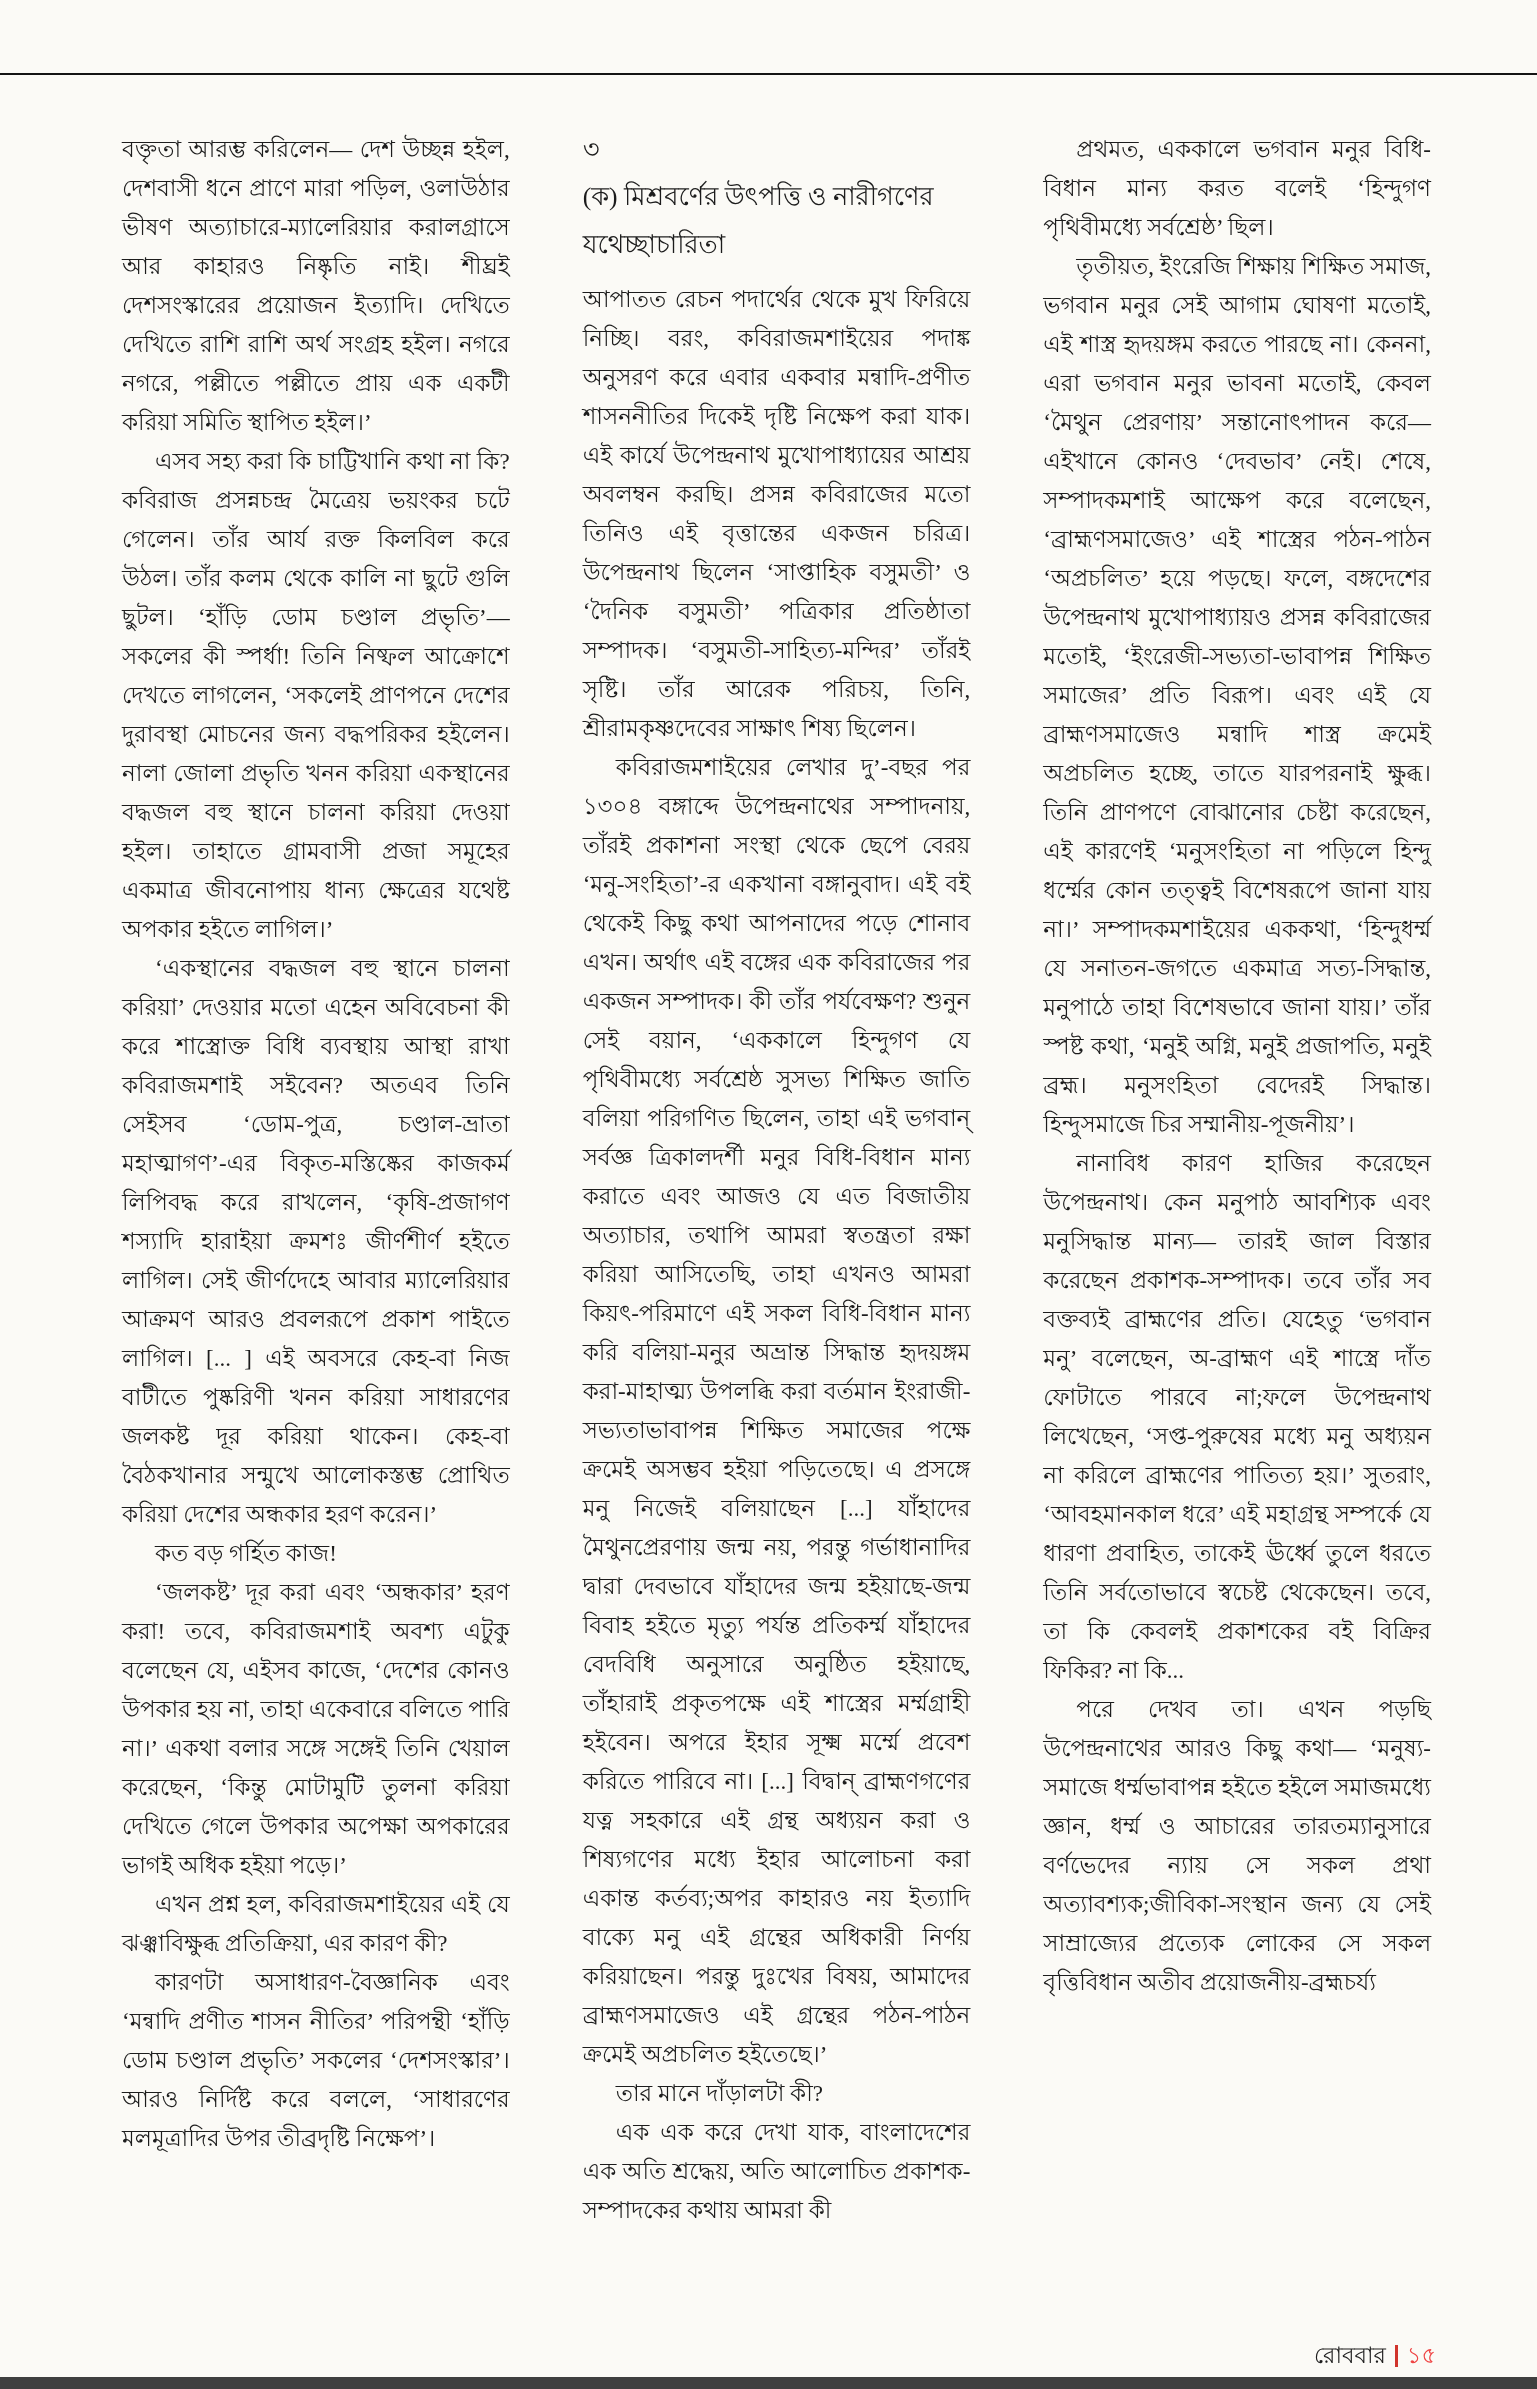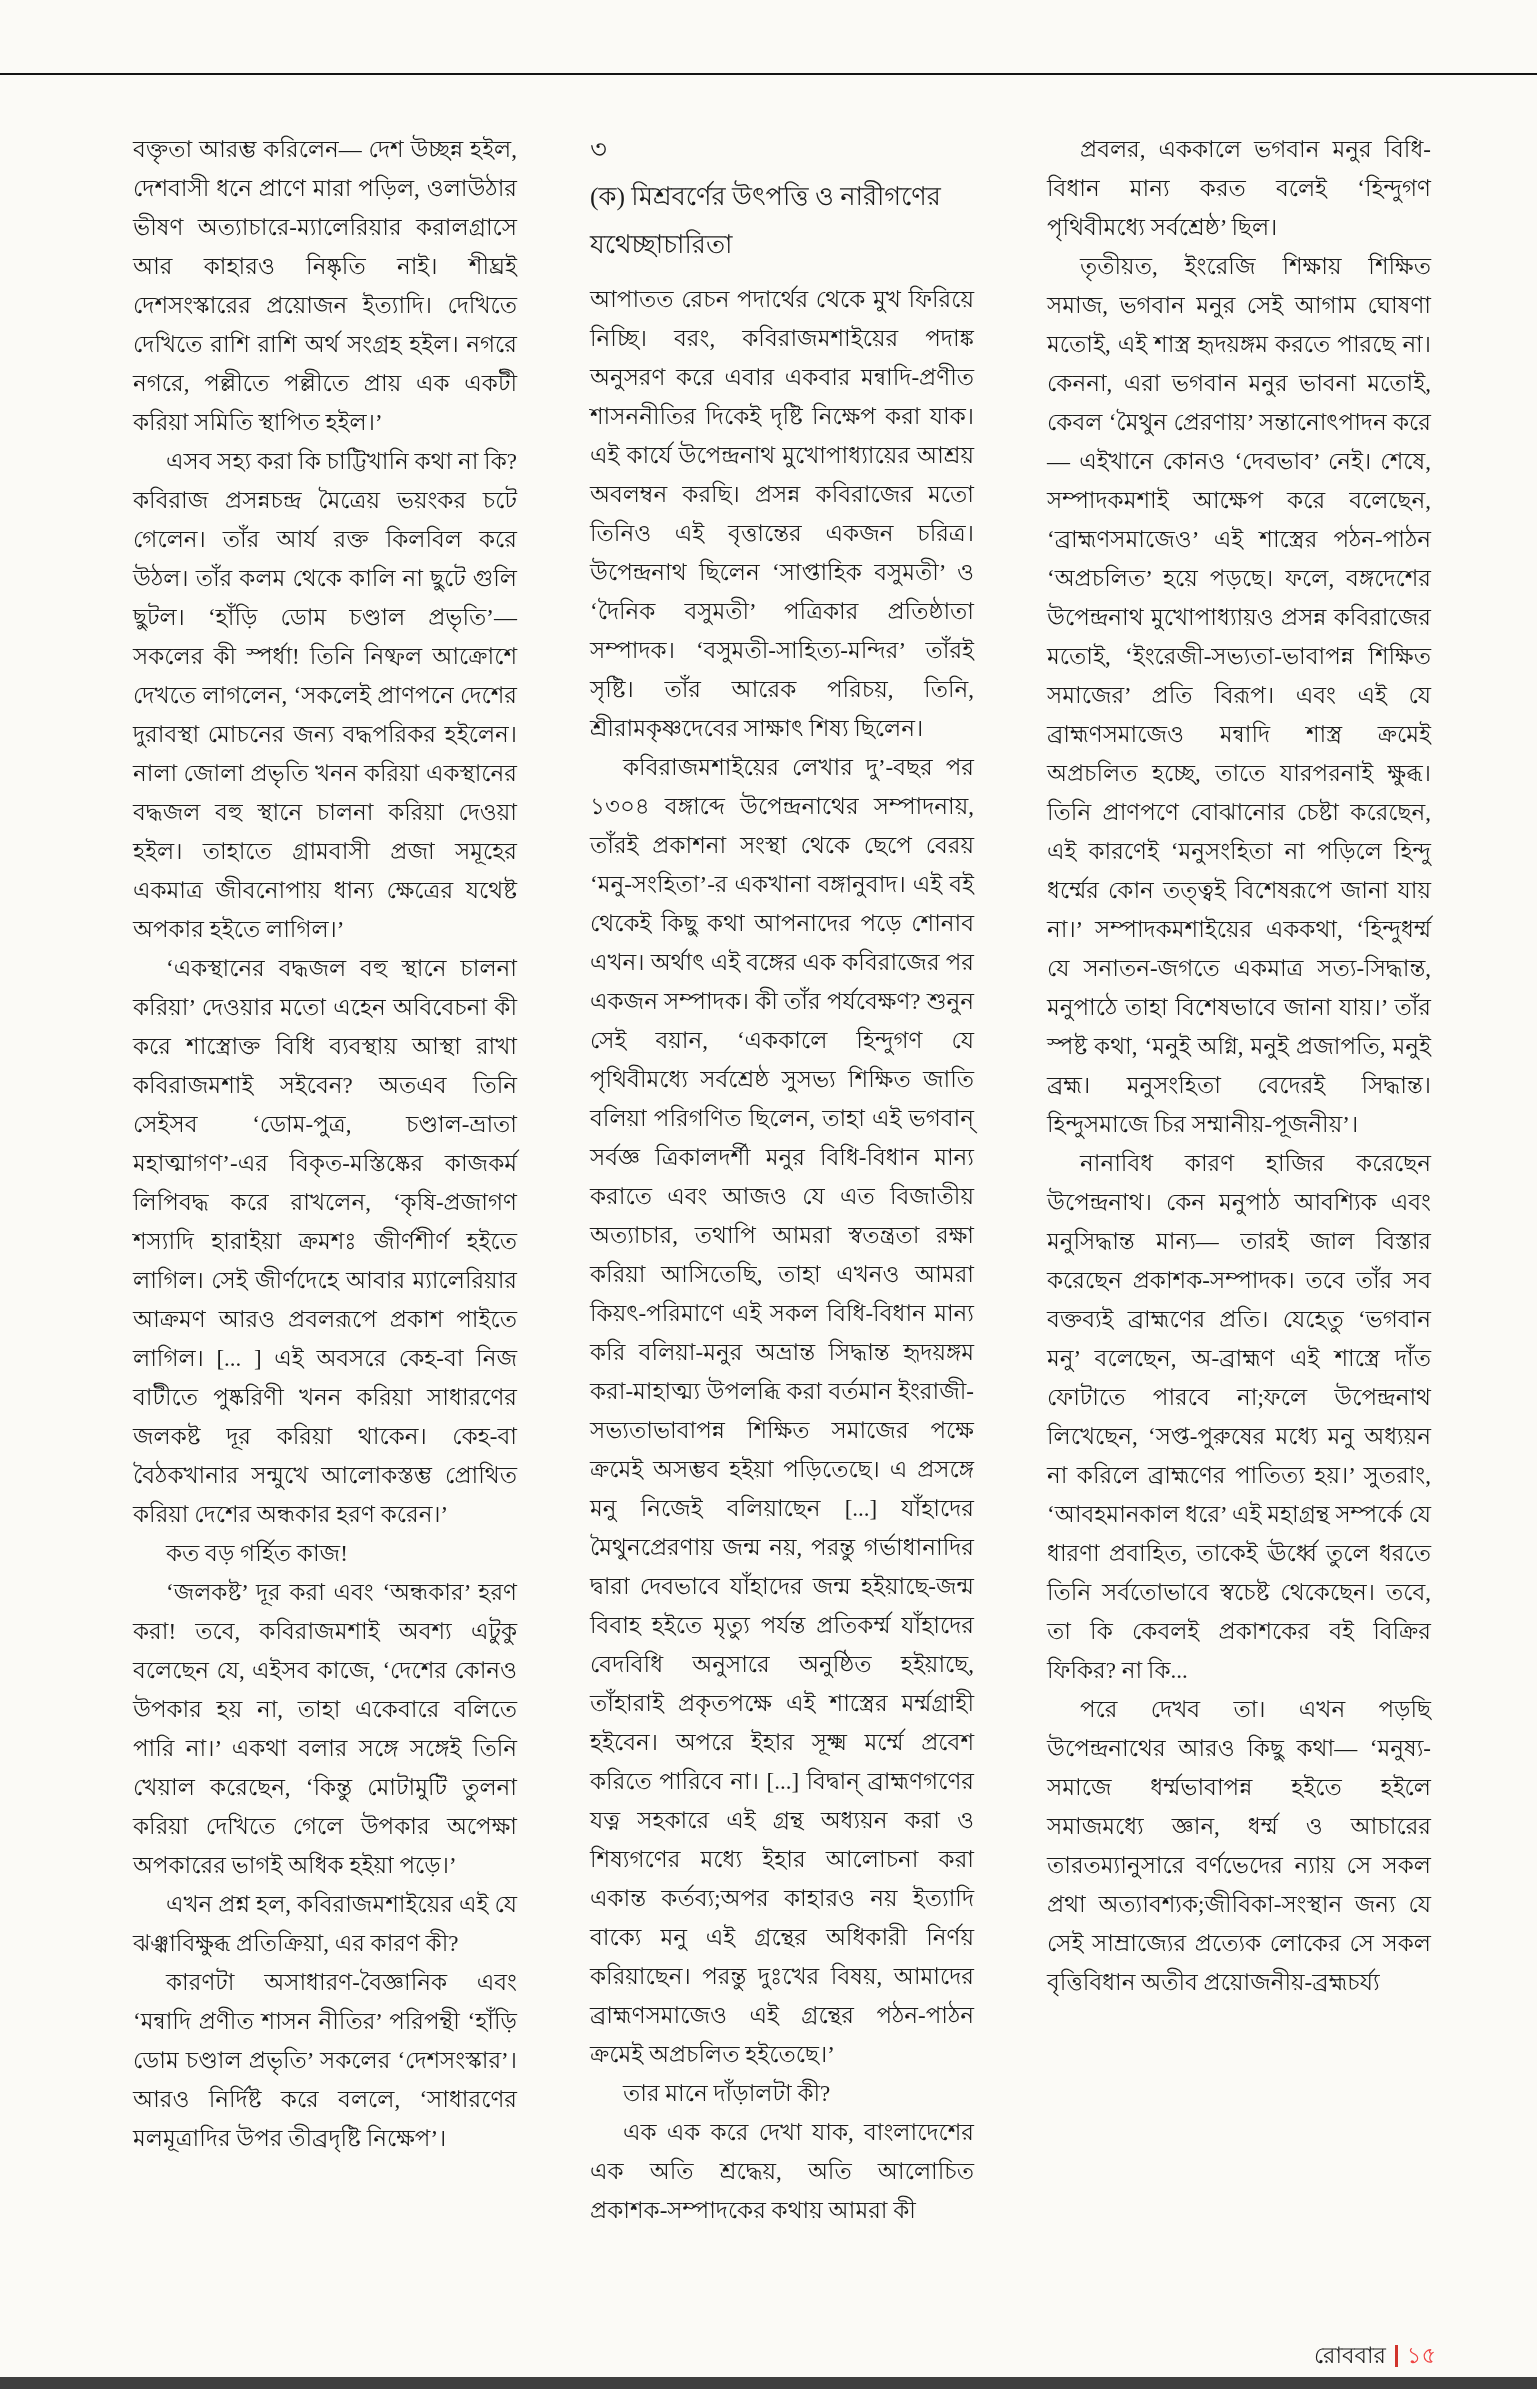--- a/index.html
+++ b/index.html
@@ -10,21 +10,21 @@
     font-family:"Liberation Serif","DejaVu Serif",serif;
     color:#1c1c1c;
     overflow:hidden;
     margin:0 auto;
   }
   .top-rule{
     position:absolute;top:73px;left:0;right:0;height:2.3px;background:#141414;
   }
   .content{
     position:absolute;top:130px;left:122px;right:107px;bottom:85px;
-    display:flex;gap:73px;margin-left:11px;
+    display:flex;gap:73px;
   }
   .col{flex:1 1 0;min-width:0;}
   .col p{
     margin:0;
     font-size:23px;
     line-height:39px;
     text-align:justify;
     word-break:normal;
   }
   .col p.indent{text-indent:33px;}
@@ -70,21 +70,21 @@
     <div class="col">
       <div class="section-number">৩</div>
       <h2 class="section-heading">(ক) মিশ্রবর্ণের উৎপত্তি ও নারীগণের যথেচ্ছাচারিতা</h2>
       <p>আপাতত রেচন পদার্থের থেকে মুখ ফিরিয়ে নিচ্ছি। বরং, কবিরাজমশাইয়ের পদাঙ্ক অনুসরণ করে এবার একবার মন্বাদি-প্রণীত শাসননীতির দিকেই দৃষ্টি নিক্ষেপ করা যাক। এই কার্যে উপেন্দ্রনাথ মুখোপাধ্যায়ের আশ্রয় অবলম্বন করছি। প্রসন্ন কবিরাজের মতো তিনিও এই বৃত্তান্তের একজন চরিত্র। উপেন্দ্রনাথ ছিলেন ‘সাপ্তাহিক বসুমতী’ ও ‘দৈনিক বসুমতী’ পত্রিকার প্রতিষ্ঠাতা সম্পাদক। ‘বসুমতী-সাহিত্য-মন্দির’ তাঁরই সৃষ্টি। তাঁর আরেক পরিচয়, তিনি, শ্রীরামকৃষ্ণদেবের সাক্ষাৎ শিষ্য ছিলেন।</p>
       <p class="indent">কবিরাজমশাইয়ের লেখার দু’-বছর পর ১৩০৪ বঙ্গাব্দে উপেন্দ্রনাথের সম্পাদনায়, তাঁরই প্রকাশনা সংস্থা থেকে ছেপে বেরয় ‘মনু-সংহিতা’-র একখানা বঙ্গানুবাদ। এই বই থেকেই কিছু কথা আপনাদের পড়ে শোনাব এখন। অর্থাৎ এই বঙ্গের এক কবিরাজের পর একজন সম্পাদক। কী তাঁর পর্যবেক্ষণ? শুনুন সেই বয়ান, ‘এককালে হিন্দুগণ যে পৃথিবীমধ্যে সর্বশ্রেষ্ঠ সুসভ্য শিক্ষিত জাতি বলিয়া পরিগণিত ছিলেন, তাহা এই ভগবান্ সর্বজ্ঞ ত্রিকালদর্শী মনুর বিধি-বিধান মান্য করাতে এবং আজও যে এত বিজাতীয় অত্যাচার, তথাপি আমরা স্বতন্ত্রতা রক্ষা করিয়া আসিতেছি, তাহা এখনও আমরা কিয়ৎ-পরিমাণে এই সকল বিধি-বিধান মান্য করি বলিয়া-মনুর অভ্রান্ত সিদ্ধান্ত হৃদয়ঙ্গম করা-মাহাত্ম্য উপলব্ধি করা বর্তমান ইংরাজী-সভ্যতাভাবাপন্ন শিক্ষিত সমাজের পক্ষে ক্রমেই অসম্ভব হইয়া পড়িতেছে। এ প্রসঙ্গে মনু নিজেই বলিয়াছেন [...] যাঁহাদের মৈথুনপ্রেরণায় জন্ম নয়, পরন্তু গর্ভাধানাদির দ্বারা দেবভাবে যাঁহাদের জন্ম হইয়াছে-জন্ম বিবাহ হইতে মৃত্যু পর্যন্ত প্রতিকর্ম্ম যাঁহাদের বেদবিধি অনুসারে অনুষ্ঠিত হইয়াছে, তাঁহারাই প্রকৃতপক্ষে এই শাস্ত্রের মর্ম্মগ্রাহী হইবেন। অপরে ইহার সূক্ষ্ম মর্ম্মে প্রবেশ করিতে পারিবে না। [...] বিদ্বান্ ব্রাহ্মণগণের যত্ন সহকারে এই গ্রন্থ অধ্যয়ন করা ও শিষ্যগণের মধ্যে ইহার আলোচনা করা একান্ত কর্তব্য;অপর কাহারও নয় ইত্যাদি বাক্যে মনু এই গ্রন্থের অধিকারী নির্ণয় করিয়াছেন। পরন্তু দুঃখের বিষয়, আমাদের ব্রাহ্মণসমাজেও এই গ্রন্থের পঠন-পাঠন ক্রমেই অপ্রচলিত হইতেছে।’</p>
       <p class="indent">তার মানে দাঁড়ালটা কী?</p>
       <p class="indent">এক এক করে দেখা যাক, বাংলাদেশের এক অতি শ্রদ্ধেয়, অতি আলোচিত প্রকাশক-সম্পাদকের কথায় আমরা কী</p>
     </div>
 
     <div class="col">
-      <p class="indent">প্রবলর, এককালে ভগবান মনুর বিধি-বিধান মান্য করত বলেই ‘হিন্দুগণ পৃথিবীমধ্যে সর্বশ্রেষ্ঠ’ ছিল।</p>
+      <p class="indent">প্রথমত, এককালে ভগবান মনুর বিধি-বিধান মান্য করত বলেই ‘হিন্দুগণ পৃথিবীমধ্যে সর্বশ্রেষ্ঠ’ ছিল।</p>
       <p class="indent">তৃতীয়ত, ইংরেজি শিক্ষায় শিক্ষিত সমাজ, ভগবান মনুর সেই আগাম ঘোষণা মতোই, এই শাস্ত্র হৃদয়ঙ্গম করতে পারছে না। কেননা, এরা ভগবান মনুর ভাবনা মতোই, কেবল ‘মৈথুন প্রেরণায়’ সন্তানোৎপাদন করে— এইখানে কোনও ‘দেবভাব’ নেই। শেষে, সম্পাদকমশাই আক্ষেপ করে বলেছেন, ‘ব্রাহ্মণসমাজেও’ এই শাস্ত্রের পঠন-পাঠন ‘অপ্রচলিত’ হয়ে পড়ছে। ফলে, বঙ্গদেশের উপেন্দ্রনাথ মুখোপাধ্যায়ও প্রসন্ন কবিরাজের মতোই, ‘ইংরেজী-সভ্যতা-ভাবাপন্ন শিক্ষিত সমাজের’ প্রতি বিরূপ। এবং এই যে ব্রাহ্মণসমাজেও মন্বাদি শাস্ত্র ক্রমেই অপ্রচলিত হচ্ছে, তাতে যারপরনাই ক্ষুব্ধ। তিনি প্রাণপণে বোঝানোর চেষ্টা করেছেন, এই কারণেই ‘মনুসংহিতা না পড়িলে হিন্দু ধর্ম্মের কোন তত্ত্বই বিশেষরূপে জানা যায় না।’ সম্পাদকমশাইয়ের এককথা, ‘হিন্দুধর্ম্ম যে সনাতন-জগতে একমাত্র সত্য-সিদ্ধান্ত, মনুপাঠে তাহা বিশেষভাবে জানা যায়।’ তাঁর স্পষ্ট কথা, ‘মনুই অগ্নি, মনুই প্রজাপতি, মনুই ব্রহ্ম। মনুসংহিতা বেদেরই সিদ্ধান্ত। হিন্দুসমাজে চির সম্মানীয়-পূজনীয়’।</p>
       <p class="indent">নানাবিধ কারণ হাজির করেছেন উপেন্দ্রনাথ। কেন মনুপাঠ আবশ্যিক এবং মনুসিদ্ধান্ত মান্য— তারই জাল বিস্তার করেছেন প্রকাশক-সম্পাদক। তবে তাঁর সব বক্তব্যই ব্রাহ্মণের প্রতি। যেহেতু ‘ভগবান মনু’ বলেছেন, অ-ব্রাহ্মণ এই শাস্ত্রে দাঁত ফোটাতে পারবে না;ফলে উপেন্দ্রনাথ লিখেছেন, ‘সপ্ত-পুরুষের মধ্যে মনু অধ্যয়ন না করিলে ব্রাহ্মণের পাতিত্য হয়।’ সুতরাং, ‘আবহমানকাল ধরে’ এই মহাগ্রন্থ সম্পর্কে যে ধারণা প্রবাহিত, তাকেই ঊর্ধ্বে তুলে ধরতে তিনি সর্বতোভাবে স্বচেষ্ট থেকেছেন। তবে, তা কি কেবলই প্রকাশকের বই বিক্রির ফিকির? না কি...</p>
       <p class="indent">পরে দেখব তা। এখন পড়ছি উপেন্দ্রনাথের আরও কিছু কথা— ‘মনুষ্য-সমাজে ধর্ম্মভাবাপন্ন হইতে হইলে সমাজমধ্যে জ্ঞান, ধর্ম্ম ও আচারের তারতম্যানুসারে বর্ণভেদের ন্যায় সে সকল প্রথা অত্যাবশ্যক;জীবিকা-সংস্থান জন্য যে সেই সাম্রাজ্যের প্রত্যেক লোকের সে সকল বৃত্তিবিধান অতীব প্রয়োজনীয়-ব্রহ্মচর্য্য</p>
     </div>
 
   </div>
 
   <div class="footer">
     <span>রোববার</span>
     <span class="sep"></span>

